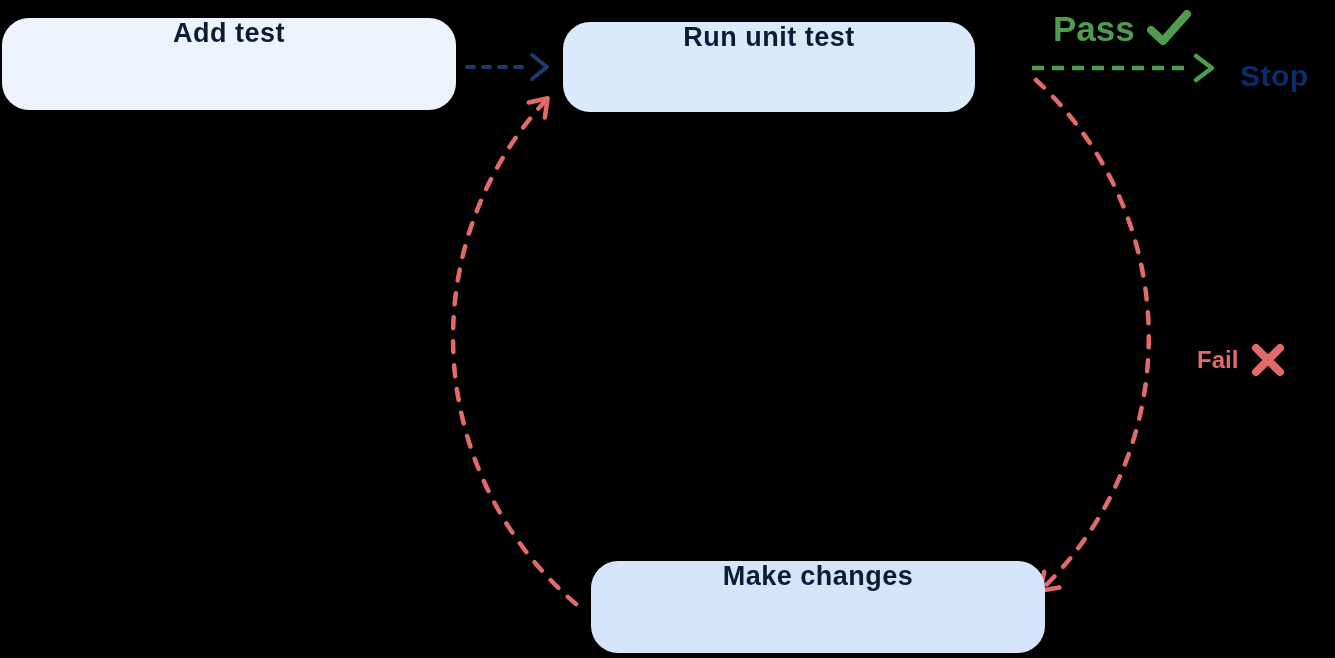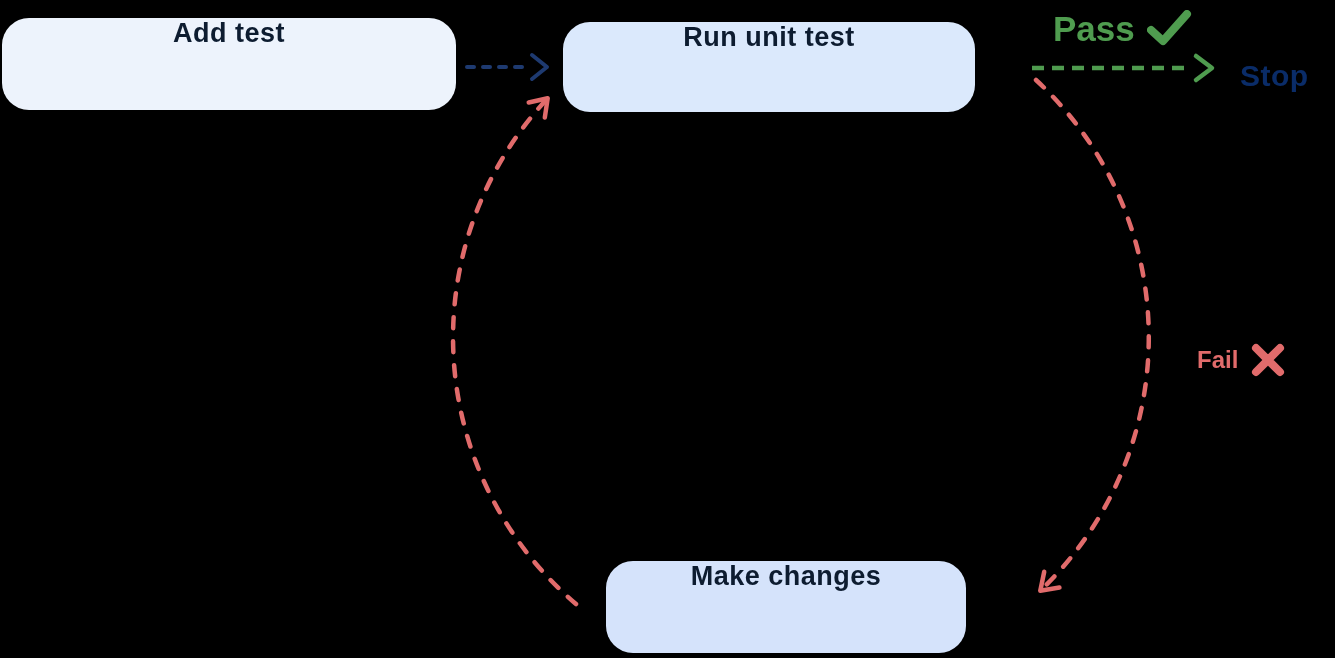--- a/index.html
+++ b/index.html
@@ -34,21 +34,21 @@
   }
   .node-add-test {
     left: 2px; top: 18px; width: 454px; height: 92px;
     background: var(--box_light);
   }
   .node-run-unit-test {
     left: 563px; top: 22px; width: 412px; height: 90px;
     background: var(--box_blue);
   }
   .node-make-changes {
-    left: 606px; top: 561px; width: 360px; height: 92px;
+    left: 591px; top: 561px; width: 454px; height: 92px;
     background: var(--box_blue_deep);
   }
   .edge-label {
     position: absolute;
     display: flex;
     align-items: center;
     gap: 12px;
     font-weight: 700;
     line-height: 1;
   }

